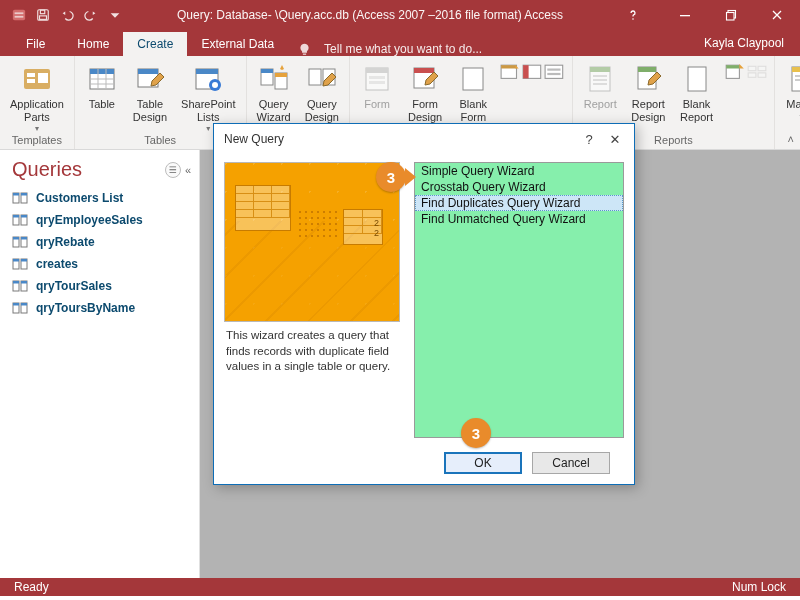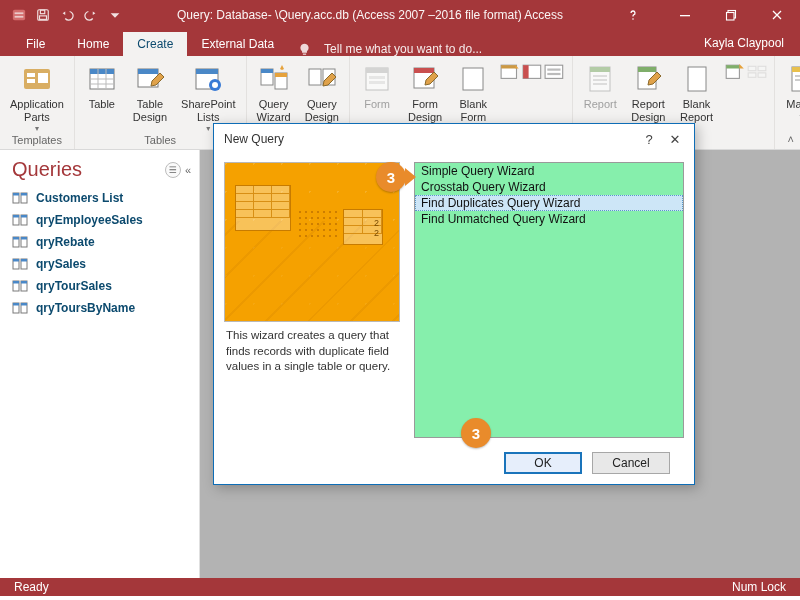--- a/index.html
+++ b/index.html
@@ -81,21 +81,21 @@
     font-weight:bold;
   }
   .nav-item .qicon { width:16px; height:14px; }
 
   .content {
     flex:1; background:#b3b3b3; position:relative;
   }
 
   
   .dialog {
-    position:absolute; left:13px; top:-27px; width:482px; height:362px;
+    position:absolute; left:13px; top:-27px; width:422px; height:362px;
     border:1px solid #0e6db6; background:#fff;
     box-shadow: 3px 3px 12px rgba(0,0,0,.25);
     display:flex; flex-direction:column;
   }
   .dialog .dlg-title {
     height:30px; background:#fff; display:flex; align-items:center;
     padding: 0 6px 0 10px; font-size:12px; color:#333;
   }
   .dialog .dlg-title .sp { flex:1; }
   .dialog .dlg-title .dlg-btn { width:26px; height:22px; display:flex; align-items:center; justify-content:center; color:#444; font-size:13px;}
@@ -546,21 +546,21 @@
         </div>
         <div class="nav-item">
           <span class="qicon">
       <svg viewBox="0 0 16 14">
               <rect x="1" y="2" width="6" height="10" fill="#fff" stroke="#7a7a7a"></rect>
               <rect x="1" y="2" width="6" height="2.5" fill="#4a88c7"></rect>
               <rect x="9" y="2" width="6" height="10" fill="#fff" stroke="#7a7a7a"></rect>
               <rect x="9" y="2" width="6" height="2.5" fill="#4a88c7"></rect>
             </svg>
     </span>
-          <span>qrySales</span>
+          <span>creates</span>
         </div>
         <div class="nav-item">
           <span class="qicon">
       <svg viewBox="0 0 16 14">
               <rect x="1" y="2" width="6" height="10" fill="#fff" stroke="#7a7a7a"></rect>
               <rect x="1" y="2" width="6" height="2.5" fill="#4a88c7"></rect>
               <rect x="9" y="2" width="6" height="10" fill="#fff" stroke="#7a7a7a"></rect>
               <rect x="9" y="2" width="6" height="2.5" fill="#4a88c7"></rect>
             </svg>
     </span>

